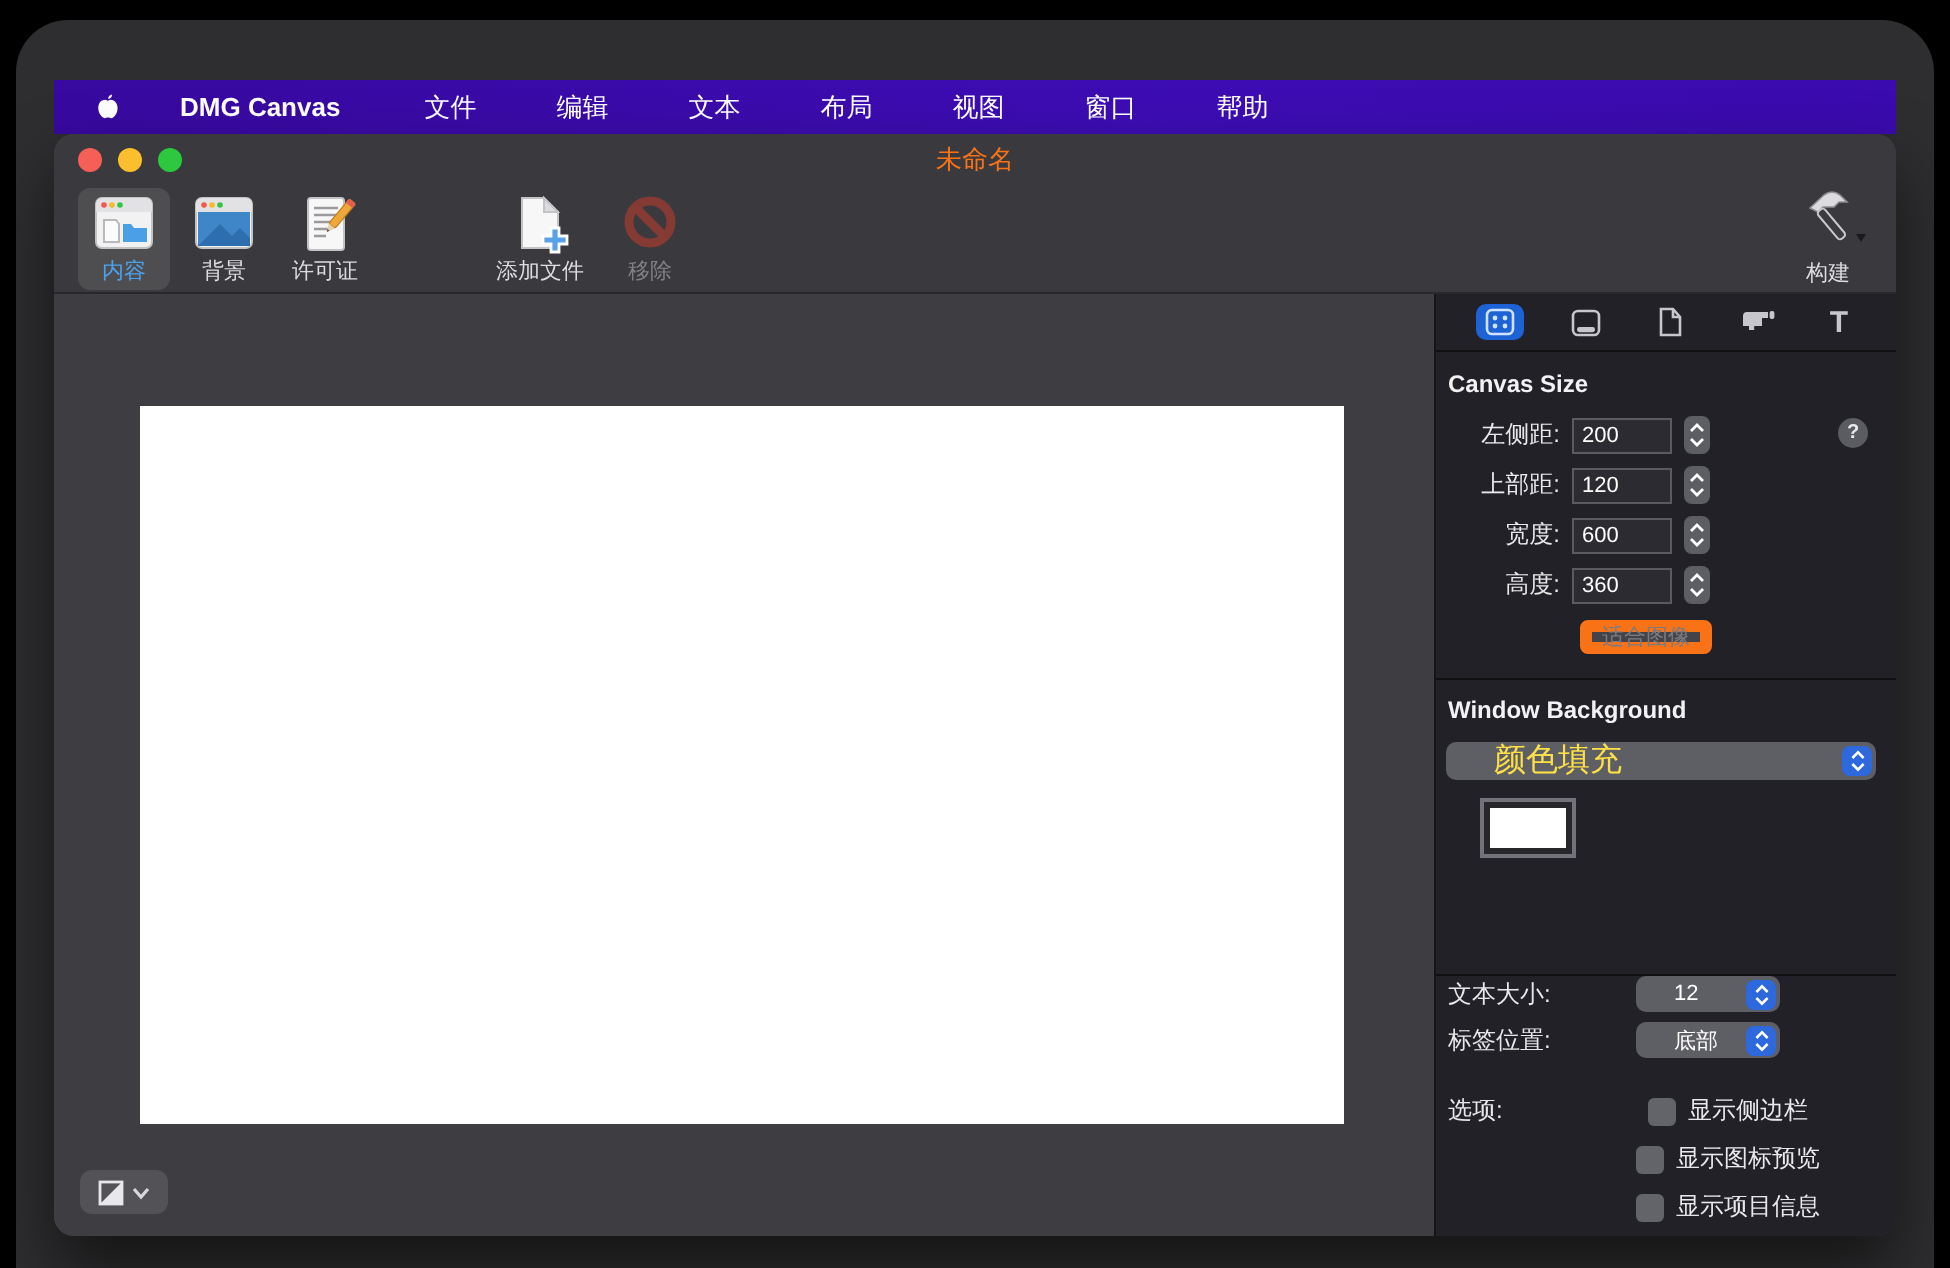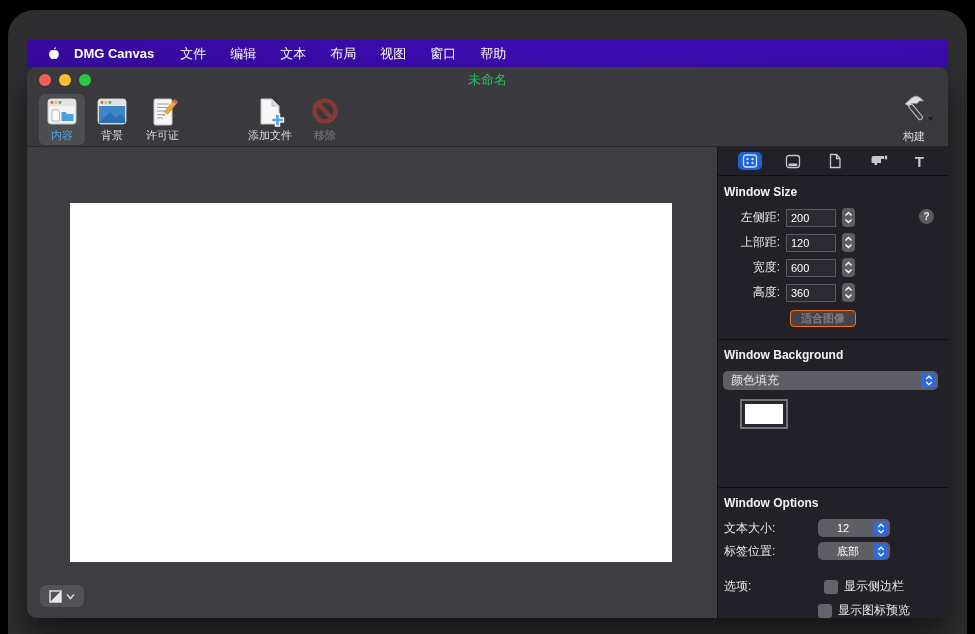--- a/index.html
+++ b/index.html
@@ -5,35 +5,35 @@
   * { margin:0; padding:0; box-sizing:border-box; }
   html,body { width:975px; height:634px; background:#000; overflow:hidden;
               font-family:"Liberation Sans", sans-serif; }
 
   .desktop { position:absolute; left:8px; top:10px; width:959px; height:700px;
              background:#2e2e30; border-radius:26px; }
 
   
   .menubar { position:absolute; left:27px; top:40px; width:921px; height:27px;
              background:linear-gradient(90deg,#38099f,#3d0db4 60%,#3a0bad);
-             display:flex; align-items:center; color:#fff; font-size:13px; }
+             display:flex; align-items:center; color:#fff; font-size:13px;gap:16px; }
   .menubar .apple { margin:0 14px 0 18px; display:flex; align-items:center; }
   .menubar .appname { font-weight:bold; margin-right:14px; }
   .menubar .mitem { padding:0 12px; font-weight:normal; }
 
   
   .window { position:absolute; left:27px; top:67px; width:921px; height:551px;
             border-radius:10px; overflow:hidden; background:#3e3e42;
             box-shadow:0 18px 34px rgba(0,0,0,.55); }
 
   .titlebar { height:26px; background:#3a3a3e; position:relative;
               display:flex; align-items:center; justify-content:center; }
   .lights { position:absolute; left:12px; top:7px; display:flex; gap:8px; }
   .light { width:12px; height:12px; border-radius:50%; }
-  .win-title { color:#22c55e; font-size:13px; }
+  .win-title { color:#f97316; font-size:13px; }
 
   .toolbar { height:54px; background:#3a3a3e; border-bottom:1px solid #28282b;
              display:flex; align-items:center; padding:0 12px; }
   .titem { display:flex; flex-direction:column; align-items:center;
            padding:3px 7px 2px; border-radius:6px; margin-right:4px; }
   .titem.selected { background:rgba(255,255,255,.10); }
   .titem .tlabel { font-size:11px; color:#dcdcde; margin-top:1px; }
   .titem.selected .tlabel { color:#4da2ee; }
   .titem.disabled .tlabel { color:#828286; }
   .titem.gap { margin-left:51px; }
@@ -69,27 +69,27 @@
            color:#fff; font-size:11px; display:flex; align-items:center;
            padding-left:4px; }
   .stepper { width:13px; height:19px; margin-left:6px; background:#5d5d64;
              border-radius:4px; display:flex; flex-direction:column;
              align-items:center; justify-content:center; }
   .help-btn { position:absolute; right:14px; top:1px; width:15px; height:15px;
               border-radius:50%; background:#5b5b62; color:#e8e8ec;
               font-size:10px; font-weight:bold; display:flex;
               align-items:center; justify-content:center; }
   .fit-btn { margin:8px 0 12px 72px; width:66px; height:17px; border-radius:4px;
-             background:#434349; border:1px solid #f97316; color:#7b7b81;
-             font-size:11px; display:flex; align-items:center; justify-content:center;font-weight:bold; }
+             background:#434349; border:6px solid #f97316; color:#7b7b81;
+             font-size:11px; display:flex; align-items:center; justify-content:center; }
   .sep { border-top:1px solid #101013; }
 
   .popup-wide { margin:12px 5px 0 5px; width:215px; height:19px; background:#5e5e65;
                 border-radius:5px; display:flex; align-items:center; }
-  .popup-wide .p-text { padding-left:8px; color:#e5e5e5; font-size:12px; flex:1; }
+  .popup-wide .p-text { padding-left:24px; color:#fde047; font-size:16px; flex:1; }
   .blue-step { width:15px; height:15px; margin-right:2px; background:#2d68dd;
                border-radius:4px; display:flex; align-items:center; justify-content:center; }
   .color-well { margin:9px 0 58px 22px; width:48px; height:30px;
                 border:2px solid #72727a; background:#26262b; display:flex;
                 align-items:center; justify-content:center; }
   .swatch { width:38px; height:20px; }
 
   .wo-row { display:flex; align-items:center; margin:0 0 5px 6px; }
   .wo-label { width:94px; }
   .popup-small { width:72px; height:18px; background:#5e5e65; border-radius:5px;
@@ -254,21 +254,21 @@
             <path d="M1.5 9 L1.5 4 Q1.5 2 3.5 2 L14 2 L14 5 L11 5 L11 9 Z" fill="#c6c6cc"></path>
             <rect x="4.5" y="5" width="2.6" height="6" fill="#c6c6cc"></rect>
             <rect x="14.8" y="1.5" width="2.4" height="4" rx="1" fill="#c6c6cc"></rect>
           </svg>
         </span>
         <span class="tab">
           <span class="t-glyph">T</span>
         </span>
       </div>
 
-      <div class="sec-head">Window Size</div>
+      <div class="sec-head">Canvas Size</div>
 
       <div class="ws-row">
         <span class="ws-label">左侧距:</span>
         <span class="field">200</span>
         <span class="stepper">
           <svg width="9" height="13" viewBox="0 0 9 13">
             <path d="M1.5 4.5 L4.5 1.5 L7.5 4.5" fill="none" stroke="#fff" stroke-width="1.4"></path>
             <path d="M1.5 8.5 L4.5 11.5 L7.5 8.5" fill="none" stroke="#fff" stroke-width="1.4"></path>
           </svg>
         </span>
@@ -323,21 +323,20 @@
           </svg>
         </span>
       </div>
 
       <div class="color-well">
         <span class="swatch" style="background:#ffffff"></span>
       </div>
 
       <div class="sep"></div>
 
-      <div class="sec-head" style="margin-top:8px">Window Options</div>
 
       <div class="wo-row">
         <span class="wo-label">文本大小:</span>
         <span class="popup-small">
           <span class="p-text">12</span>
           <span class="blue-step">
             <svg width="8" height="11" viewBox="0 0 8 11">
               <path d="M1.2 4 L4 1.2 L6.8 4" fill="none" stroke="#fff" stroke-width="1.3"></path>
               <path d="M1.2 7 L4 9.8 L6.8 7" fill="none" stroke="#fff" stroke-width="1.3"></path>
             </svg>

